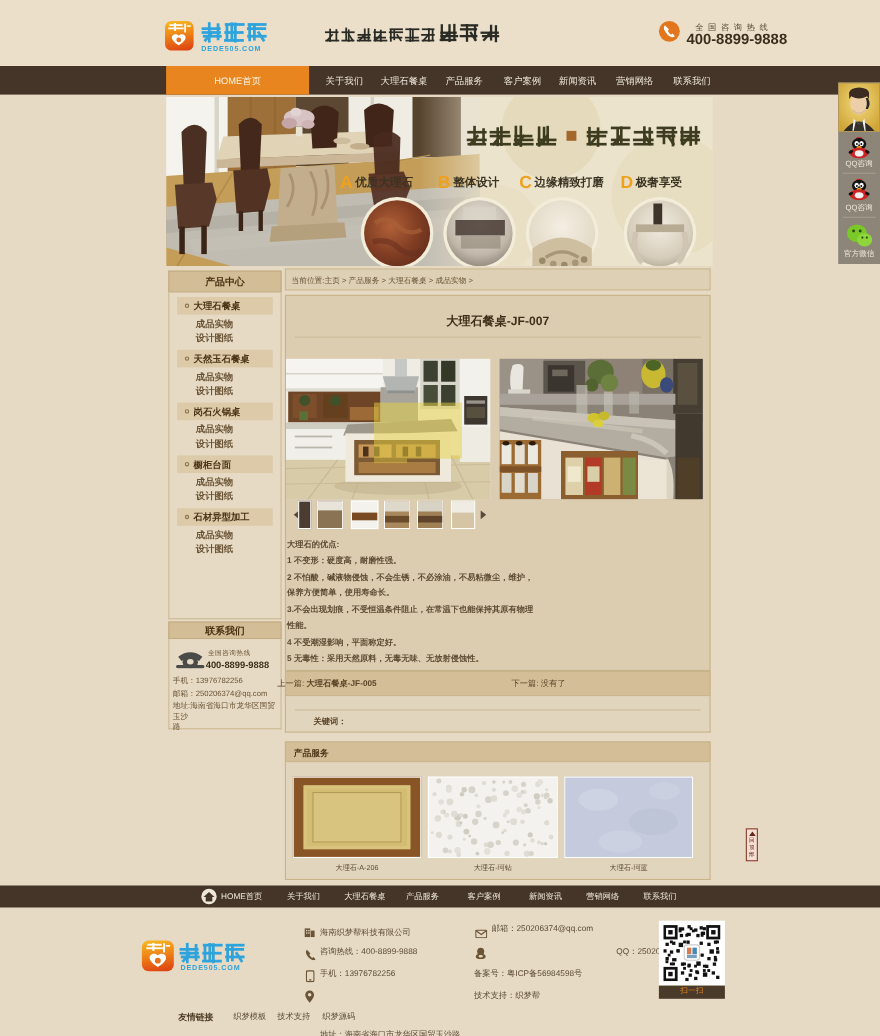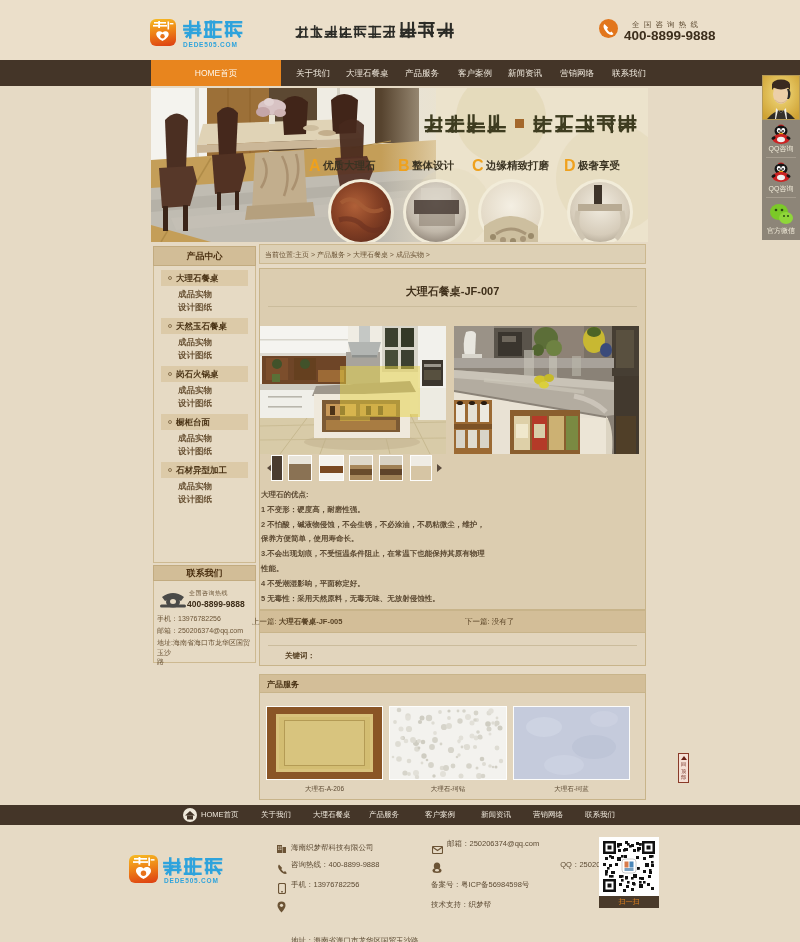--- a/index.html
+++ b/index.html
@@ -925,20 +925,26 @@
       </g>
       <rect x="19" y="18" width="14" height="14" rx="3" fill="#fff" stroke="#ccc"></rect>
       <rect x="21.5" y="20.5" width="4" height="6" fill="#d87b4a"></rect>
       <rect x="26.5" y="20.5" width="4" height="6" fill="#4a86b8"></rect>
       <rect x="21.5" y="27" width="9" height="3" fill="#7aa0c0"></rect>
     </svg>
   </div>
 
   <div class="abs" style="left:599px;top:896px;width:60px;height:12px;background:#4a3a2a;color:#e8851e;font-size:7px;text-align:center;line-height:12px;">扫一扫</div>
 
+  <div class="abs" style="left:162px;top:919px;width:400px;height:11px;font-size:8px;color:#4c3a23;">
+    <b>友情链接</b>
+    <span style="position:absolute;left:50px;font-size:7.5px;color:#5c4a33;">织梦模板</span>
+    <span style="position:absolute;left:90px;font-size:7.5px;color:#5c4a33;">技术支持</span>
+    <span style="position:absolute;left:131px;font-size:7.5px;color:#5c4a33;">织梦源码</span>
+  </div>
 
   <div class="abs" style="left:762px;top:75px;width:38px;height:165px;background:#8d8578;"></div>
 
   <div class="abs" style="left:762px;top:75px;width:38px;height:45px;background:linear-gradient(180deg,#e8c75a,#d4a83c);border:1px solid #b59a56;">
     <svg width="36" height="43" xmlns="http://www.w3.org/2000/svg">
       <rect width="36" height="43" fill="#ddb84e"></rect>
       <radialGradient id="gold" cx="0.5" cy="0.4" r="0.7">
           <stop offset="0" stop-color="#f2dc80"></stop>
           <stop offset="1" stop-color="#cfa233"></stop>
         </radialGradient>

